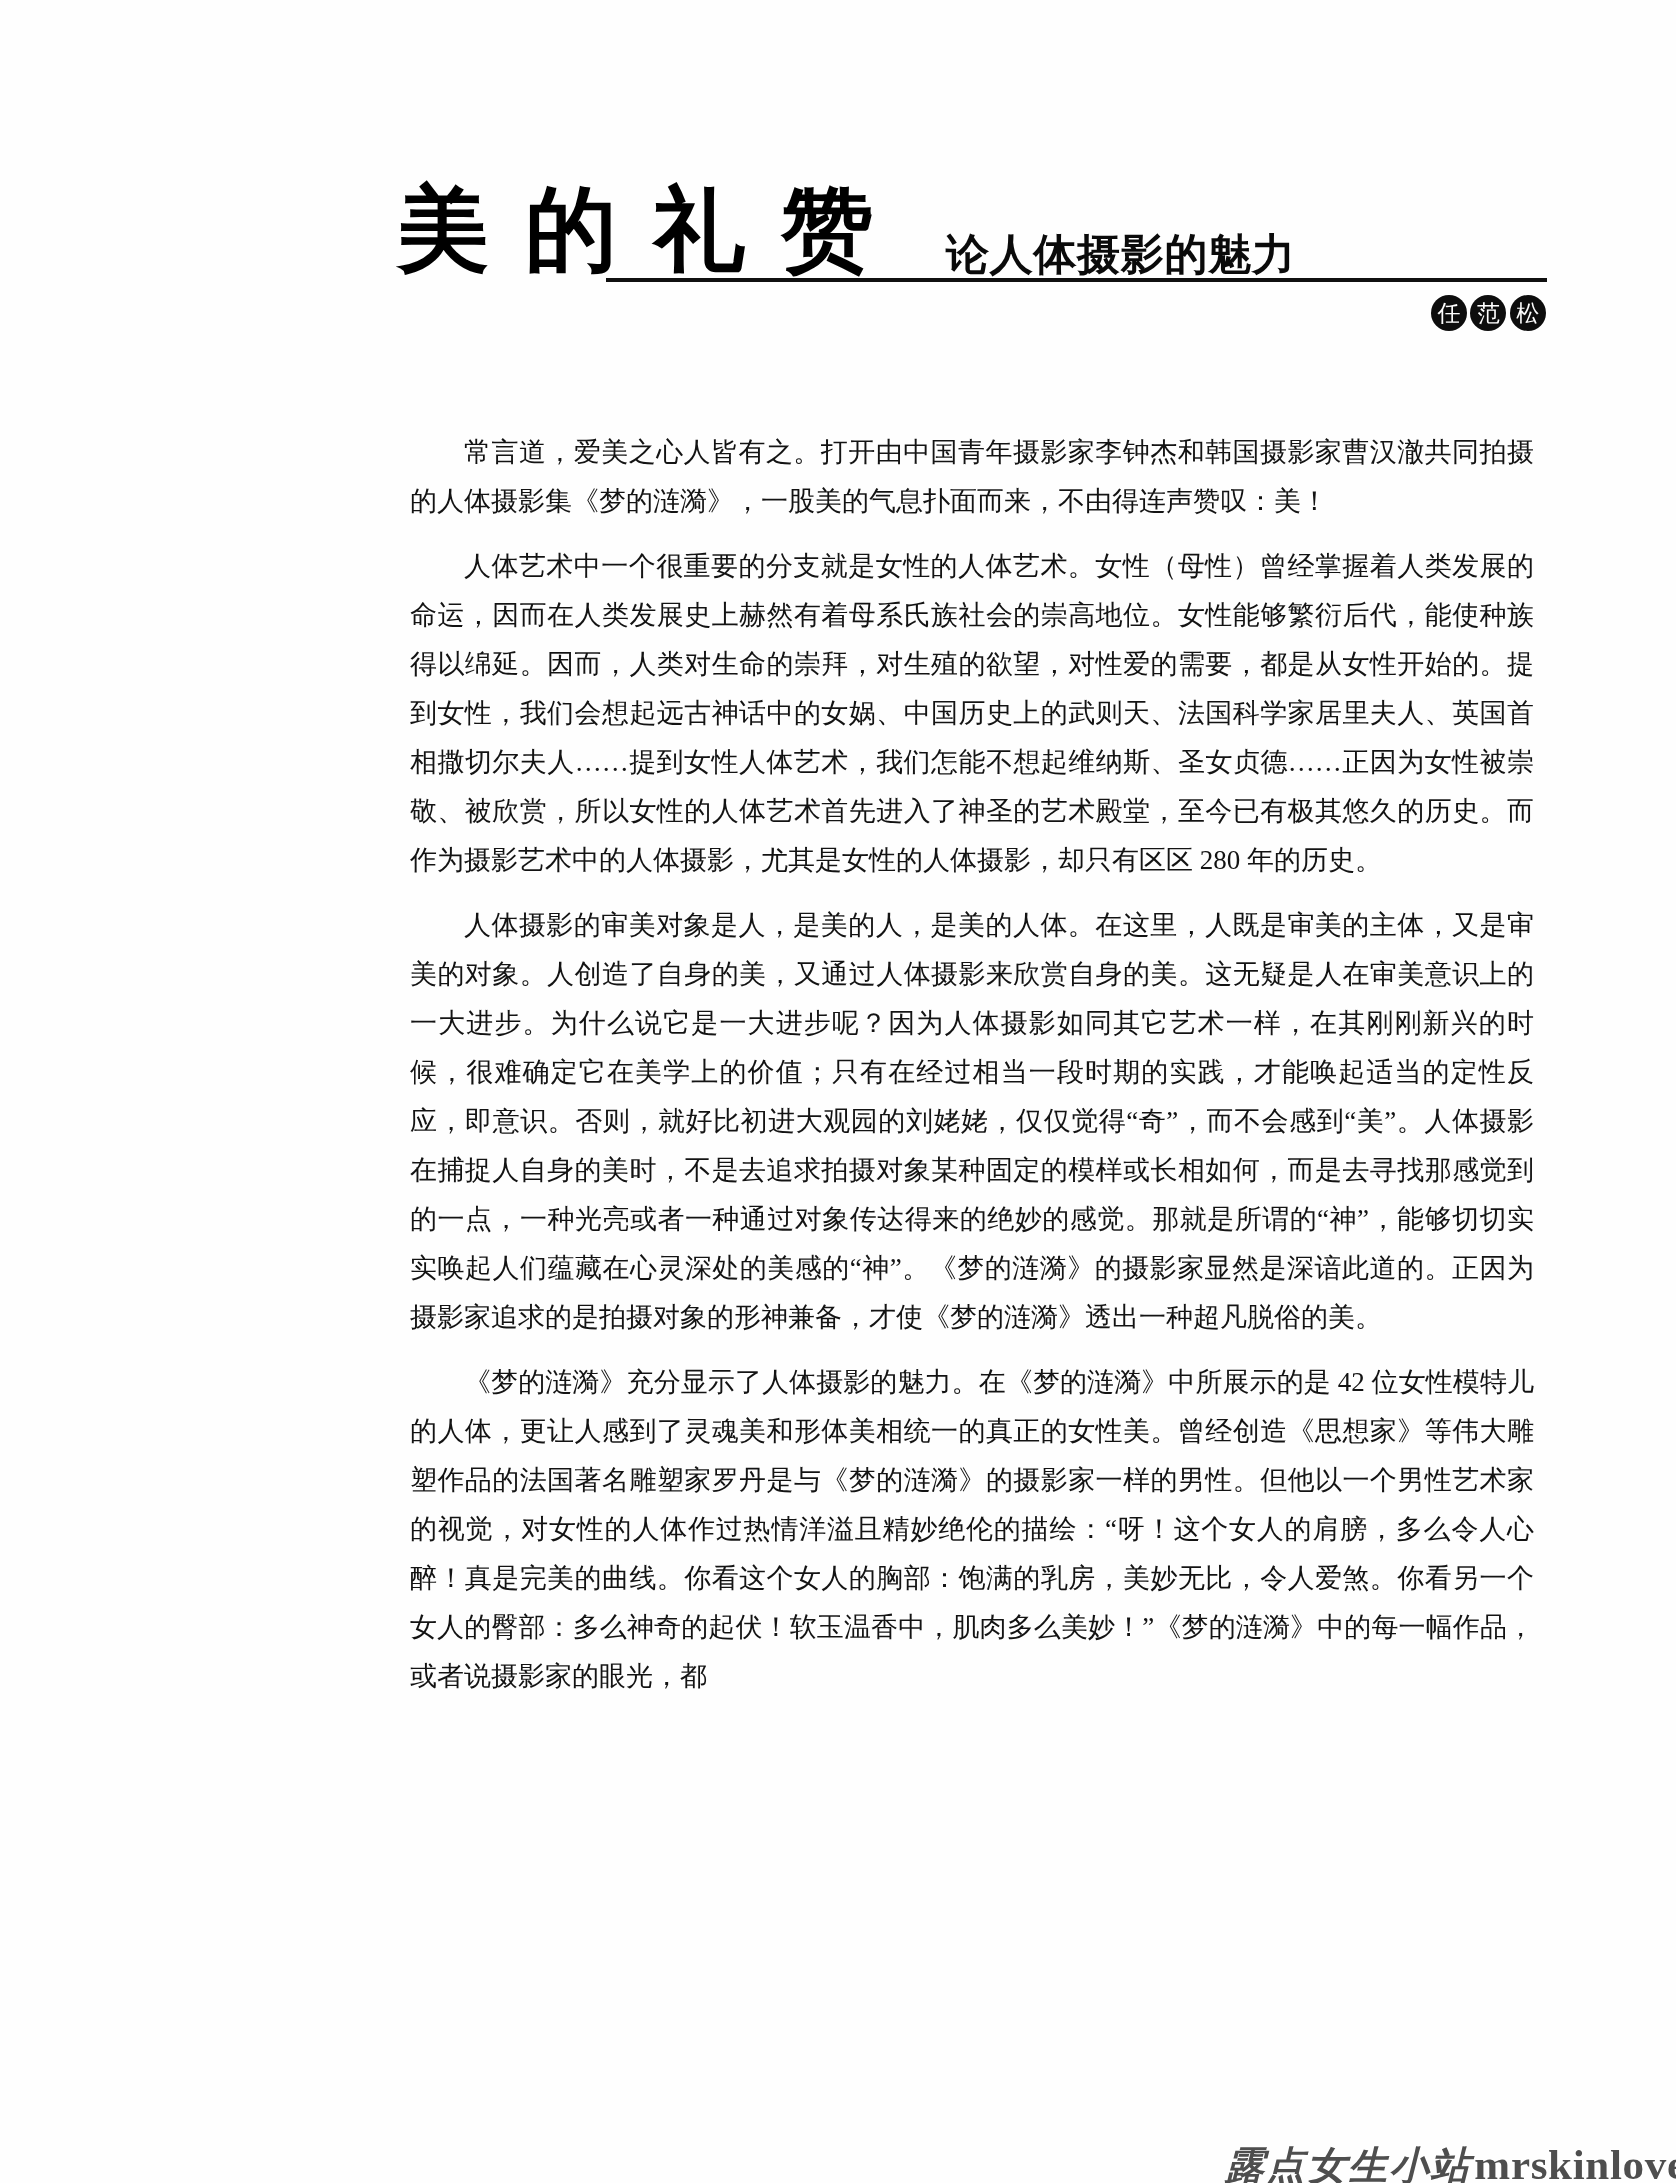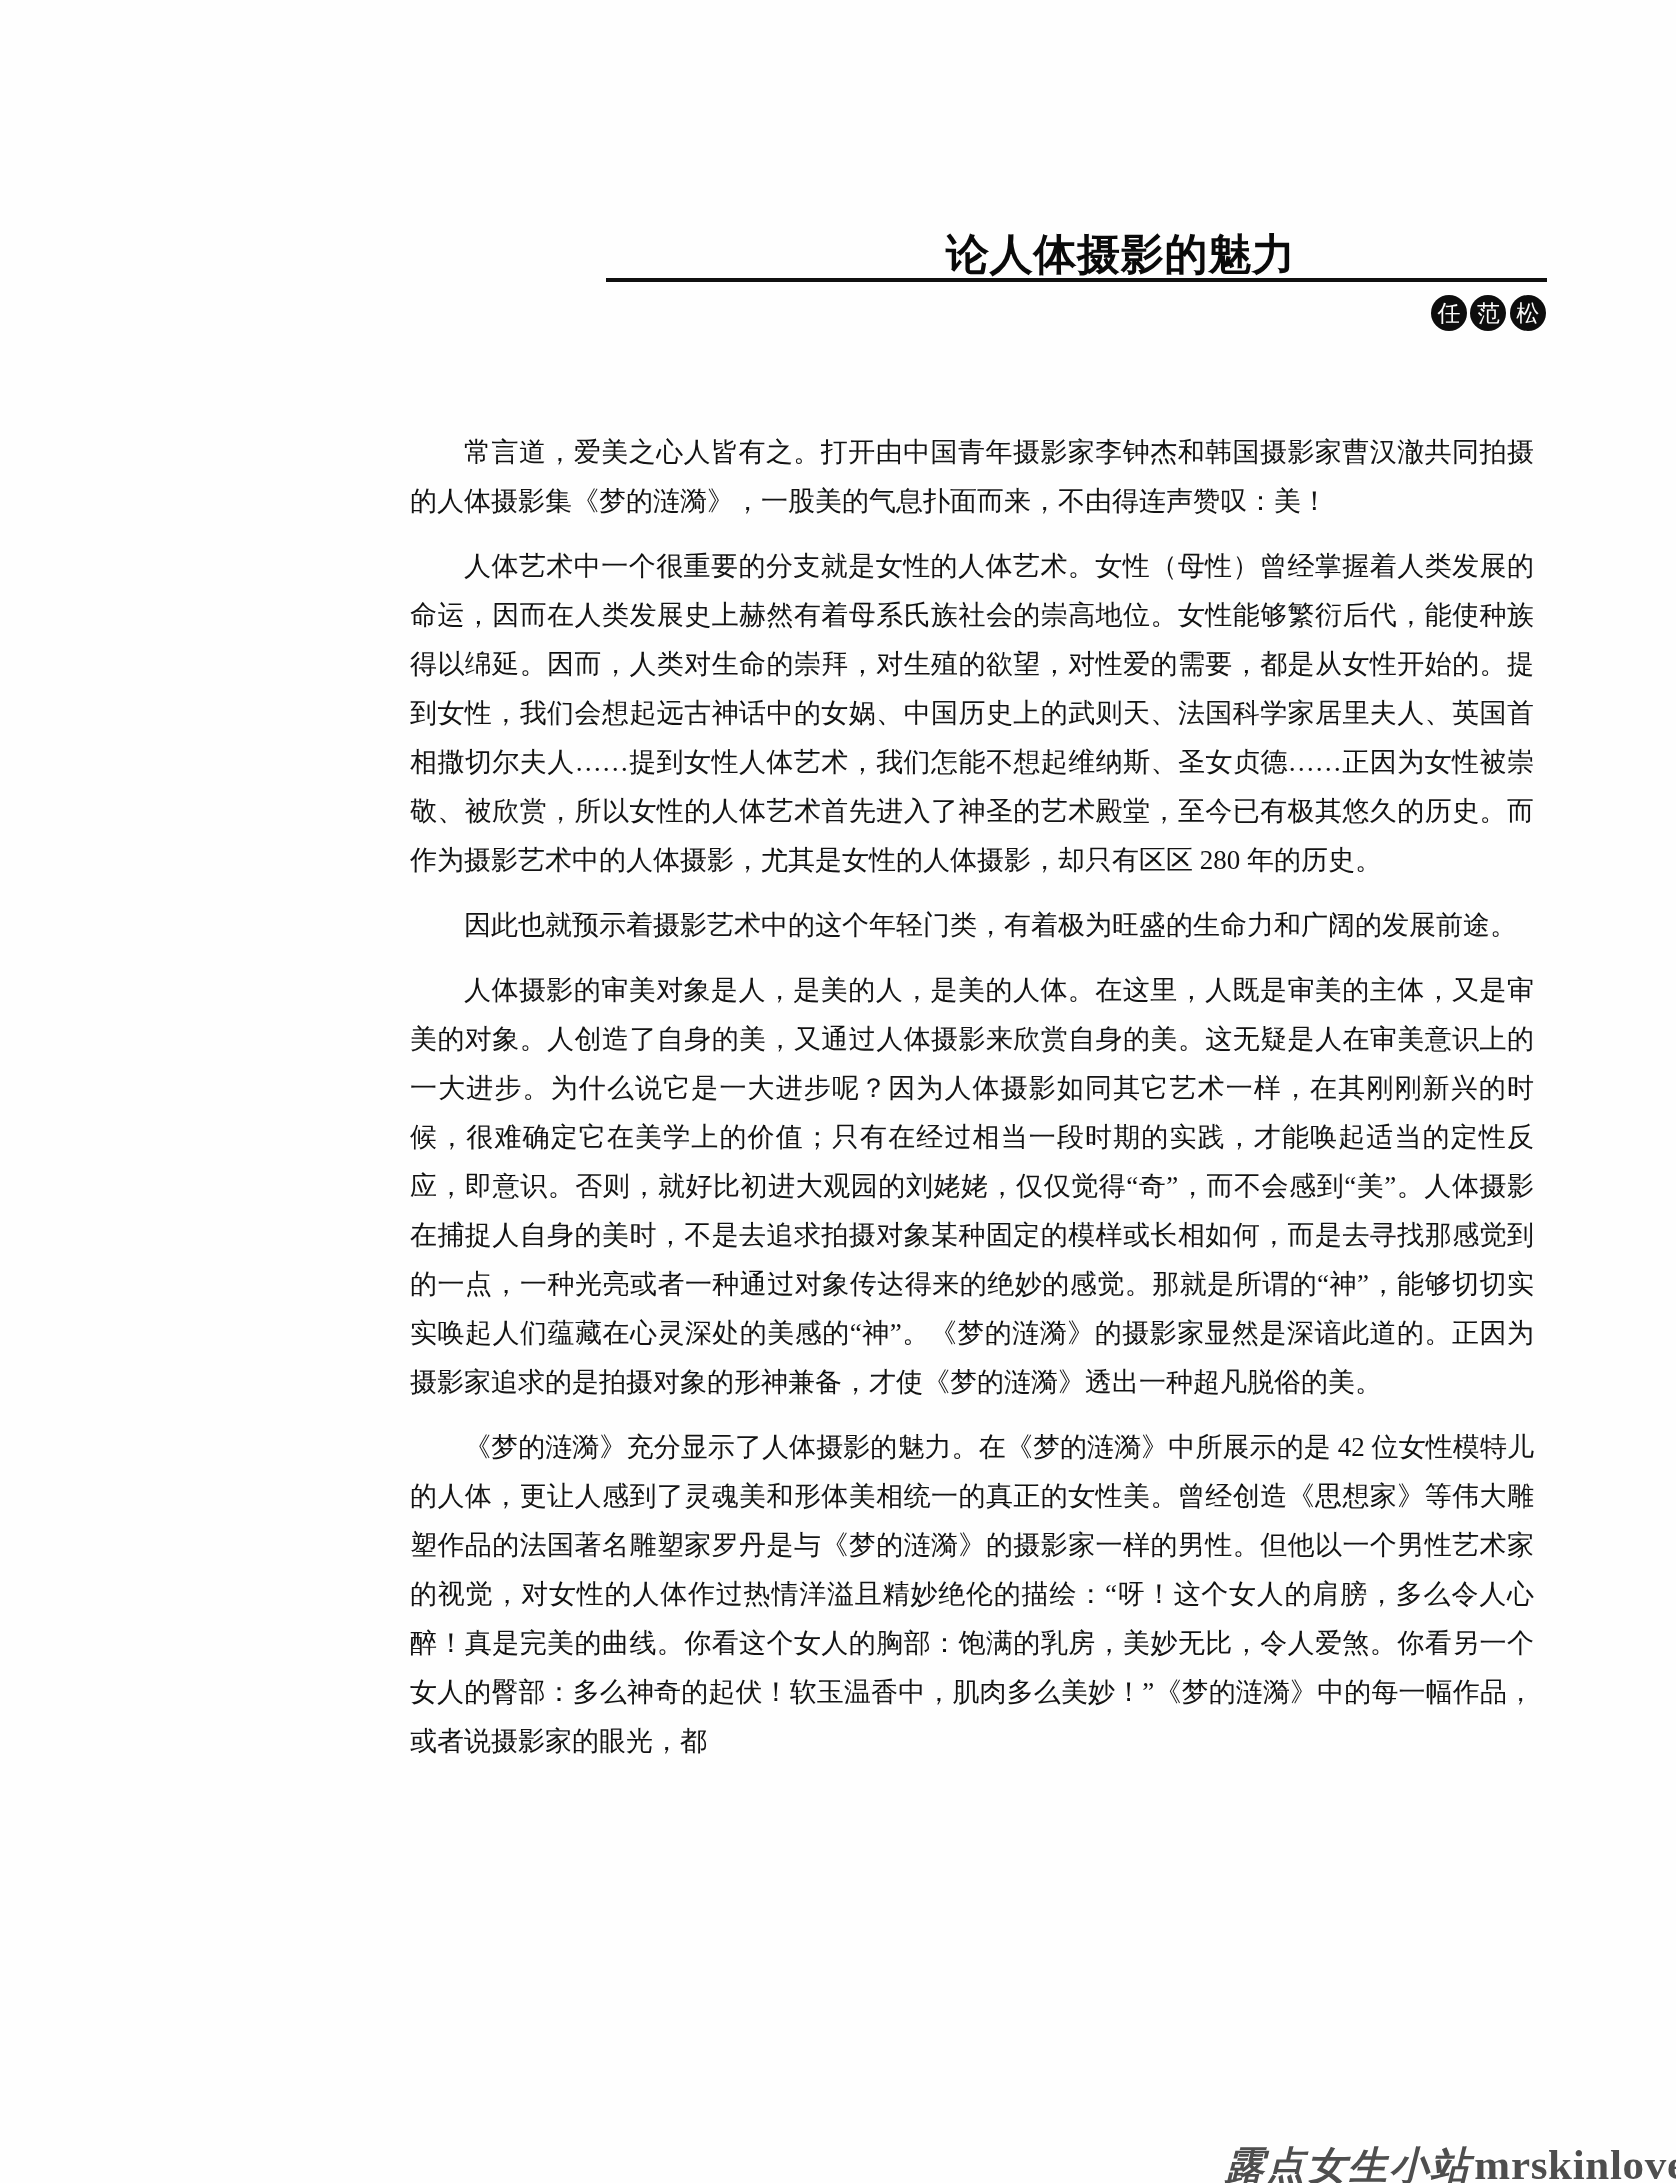--- a/index.html
+++ b/index.html
@@ -103,35 +103,35 @@
     font-weight: bold;
     font-size: 43px;
     letter-spacing: 0.7px;
   }
 </style>
 </head>
 <body>
 
 <div class="page">
 
+  <h1 class="title">美的礼赞</h1>
 
   <div class="subtitle">论人体摄影的魅力</div>
 
   <div class="underline"></div>
 
   <div class="seals">
       <span class="seal">任</span>
       <span class="seal">范</span>
       <span class="seal">松</span>
     </div>
 
   <main class="body">
       <p>常言道，爱美之心人皆有之。打开由中国青年摄影家李钟杰和韩国摄影家曹汉澈共同拍摄的人体摄影集《梦的涟漪》，一股美的气息扑面而来，不由得连声赞叹：美！</p>
       <p>人体艺术中一个很重要的分支就是女性的人体艺术。女性（母性）曾经掌握着人类发展的命运，因而在人类发展史上赫然有着母系氏族社会的崇高地位。女性能够繁衍后代，能使种族得以绵延。因而，人类对生命的崇拜，对生殖的欲望，对性爱的需要，都是从女性开始的。提到女性，我们会想起远古神话中的女娲、中国历史上的武则天、法国科学家居里夫人、英国首相撒切尔夫人……提到女性人体艺术，我们怎能不想起维纳斯、圣女贞德……正因为女性被崇敬、被欣赏，所以女性的人体艺术首先进入了神圣的艺术殿堂，至今已有极其悠久的历史。而作为摄影艺术中的人体摄影，尤其是女性的人体摄影，却只有区区 280 年的历史。</p>
-      <p>因此也就预示着摄影艺术中的这个年轻门类，有着极为旺盛的生命力和广阔的发展前途。</p>
       <p>人体摄影的审美对象是人，是美的人，是美的人体。在这里，人既是审美的主体，又是审美的对象。人创造了自身的美，又通过人体摄影来欣赏自身的美。这无疑是人在审美意识上的一大进步。为什么说它是一大进步呢？因为人体摄影如同其它艺术一样，在其刚刚新兴的时候，很难确定它在美学上的价值；只有在经过相当一段时期的实践，才能唤起适当的定性反应，即意识。否则，就好比初进大观园的刘姥姥，仅仅觉得“奇”，而不会感到“美”。人体摄影在捕捉人自身的美时，不是去追求拍摄对象某种固定的模样或长相如何，而是去寻找那感觉到的一点，一种光亮或者一种通过对象传达得来的绝妙的感觉。那就是所谓的“神”，能够切切实实唤起人们蕴藏在心灵深处的美感的“神”。《梦的涟漪》的摄影家显然是深谙此道的。正因为摄影家追求的是拍摄对象的形神兼备，才使《梦的涟漪》透出一种超凡脱俗的美。</p>
       <p>《梦的涟漪》充分显示了人体摄影的魅力。在《梦的涟漪》中所展示的是 42 位女性模特儿的人体，更让人感到了灵魂美和形体美相统一的真正的女性美。曾经创造《思想家》等伟大雕塑作品的法国著名雕塑家罗丹是与《梦的涟漪》的摄影家一样的男性。但他以一个男性艺术家的视觉，对女性的人体作过热情洋溢且精妙绝伦的描绘：“呀！这个女人的肩膀，多么令人心醉！真是完美的曲线。你看这个女人的胸部：饱满的乳房，美妙无比，令人爱煞。你看另一个女人的臀部：多么神奇的起伏！软玉温香中，肌肉多么美妙！”《梦的涟漪》中的每一幅作品，或者说摄影家的眼光，都</p>
     </main>
 
   <div class="watermark">
     <span class="wm-cjk">露点女生小站</span>
     <span class="wm-domain">mrskinlove.com</span>
   </div>
 
 </div>

